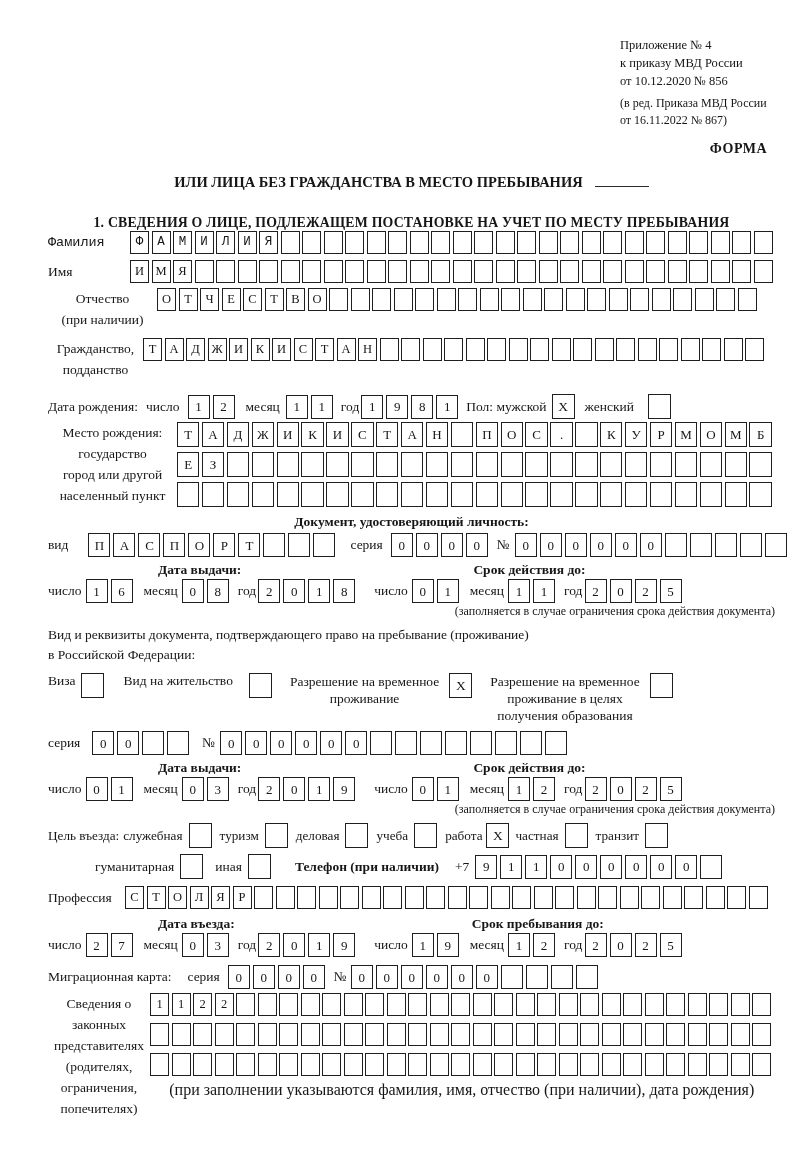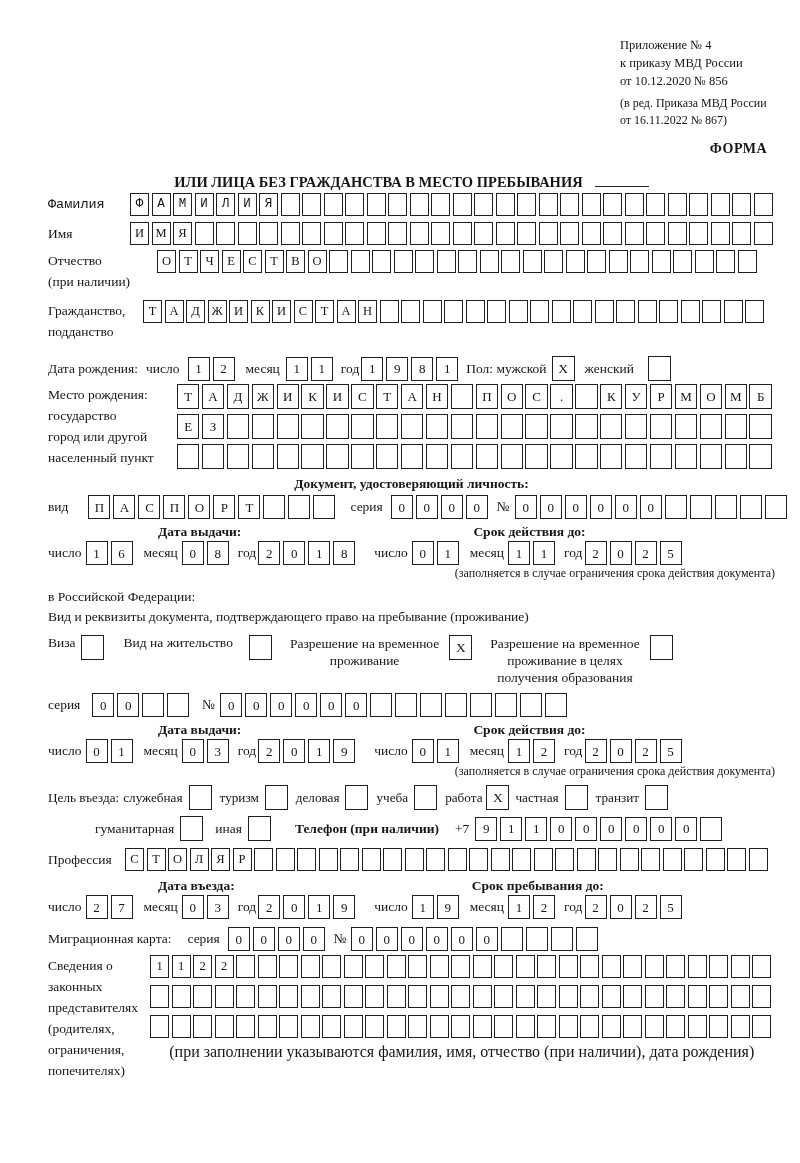--- a/index.html
+++ b/index.html
@@ -25,21 +25,21 @@
   .refblock{margin-left:572px;line-height:18px;font-size:12.5px;}
   .refnote{margin-top:5px;line-height:17px;font-size:12px;}
   .forma{text-align:right;padding-right:8px;margin-top:12px;font-weight:bold;font-size:14px;letter-spacing:.5px;}
   .title{margin-top:14px;text-align:center;font-weight:bold;font-size:14.5px;line-height:22px;}
   .title-ul{display:inline-block;width:54px;border-bottom:1.8px solid #2a2a2a;margin-left:12px;}
   .sec{margin-top:22px;text-align:center;font-weight:bold;font-size:13.8px;letter-spacing:.2px;}
   .center-b{text-align:center;font-weight:bold;margin-top:2px;}
   .note{font-size:12px;text-align:right;line-height:16px;}
   .note2{font-size:16px;margin-top:5px;text-align:center;}
   .hdr-row{display:flex;font-weight:bold;margin-top:4px;line-height:17px;}
-  .ll{line-height:21px;}
+  .ll{line-height:21px;text-align:center;}
   
   .mt5{margin-top:5px;}.mt6{margin-top:6px;}.mt8{margin-top:8px;}
   .mt14{margin-top:14px;}.mt20{font-family:Liberation Mono, monospace;}
   .ml2{margin-left:2px;}.ml4{margin-left:4px;}.ml5{margin-left:5px;}.ml6{margin-left:6px;}
   .ml8{margin-left:8px;}.ml10{margin-left:10px;}.ml12{margin-left:12px;}.ml14{margin-left:14px;}
   .ml16{margin-left:16px;}.ml18{margin-left:18px;}.ml20{margin-left:20px;}.ml24{margin-left:24px;font-weight:bold;}
 </style>
 </head>
 <body>
 
@@ -54,20 +54,21 @@
       <div>от 16.11.2022 № 867)</div>
     </div>
   </div>
 
   <div class="forma">ФОРМА</div>
 
   <div class="title">
     <div><span>ИЛИ ЛИЦА БЕЗ ГРАЖДАНСТВА В МЕСТО ПРЕБЫВАНИЯ</span><span class="title-ul"></span></div>
   </div>
 
+  <div class="sec">1. СВЕДЕНИЯ О ЛИЦЕ, ПОДЛЕЖАЩЕМ ПОСТАНОВКЕ НА УЧЕТ ПО МЕСТУ ПРЕБЫВАНИЯ</div>
 
   <div class="row mt20">
     <span class="lbl" style="width:82px;">Фамилия</span>
     <span class="boxes">
         <span class="box">Ф</span>
         <span class="box">А</span>
         <span class="box">М</span>
         <span class="box">И</span>
         <span class="box">Л</span>
         <span class="box">И</span>
@@ -400,22 +401,22 @@
         <span class="box">2</span>
         <span class="box">0</span>
         <span class="box">2</span>
         <span class="box">5</span>
       </span>
   </div>
 
   <div class="note">(заполняется в случае ограничения срока действия документа)</div>
 
   <div class="mt6" style="line-height:20px;">
+    <div>Вид и реквизиты документа, подтверждающего право на пребывание (проживание)</div>
     <div>в Российской Федерации:</div>
-    <div>Вид и реквизиты документа, подтверждающего право на пребывание (проживание)</div>
   </div>
 
   <div class="rowt mt8">
     <span class="lbl">Виза</span>
     <span class="cbx ml5"></span>
     <span class="lbl ml20">Вид на жительство</span>
     <span class="cbx ml16"></span>
     <span class="cblk ml18">
       <div>Разрешение на временное</div>
       <div>проживание</div>

